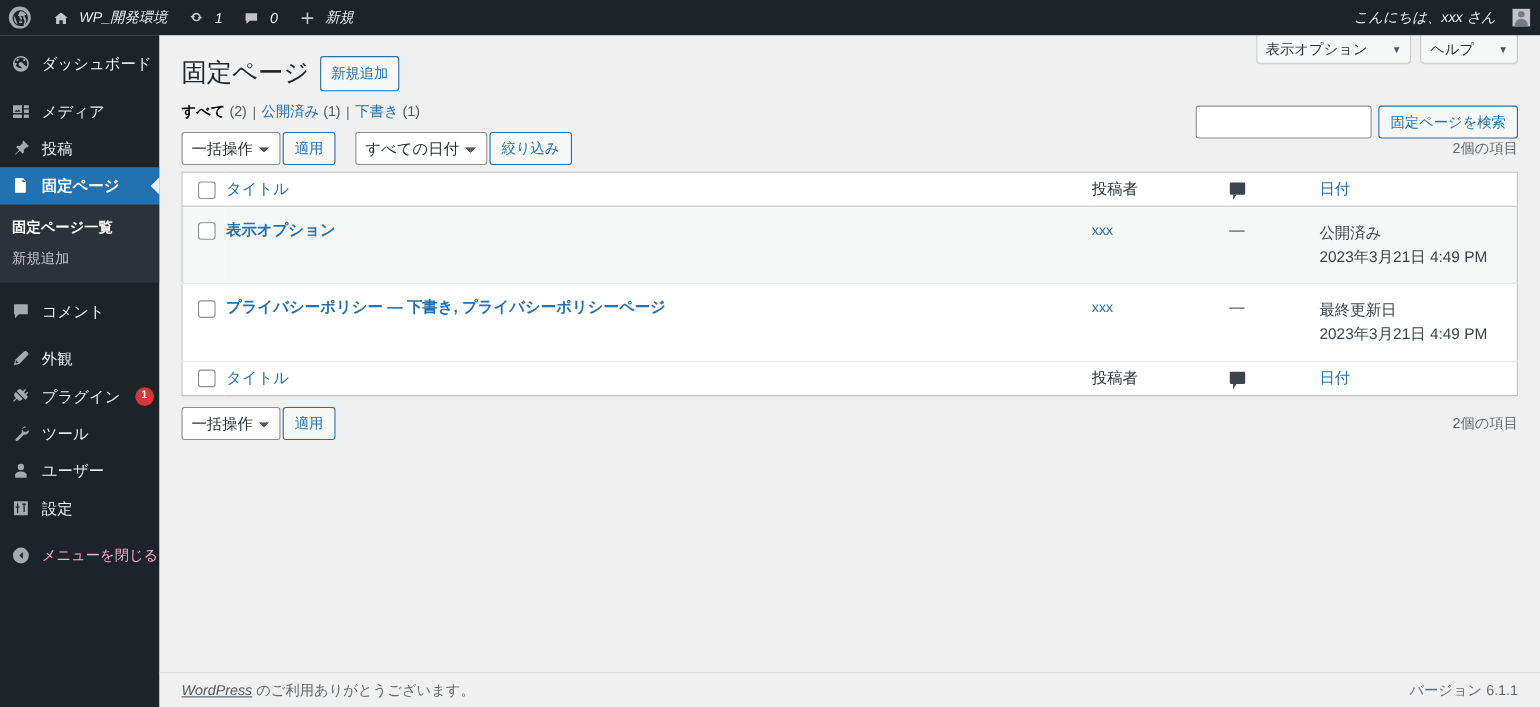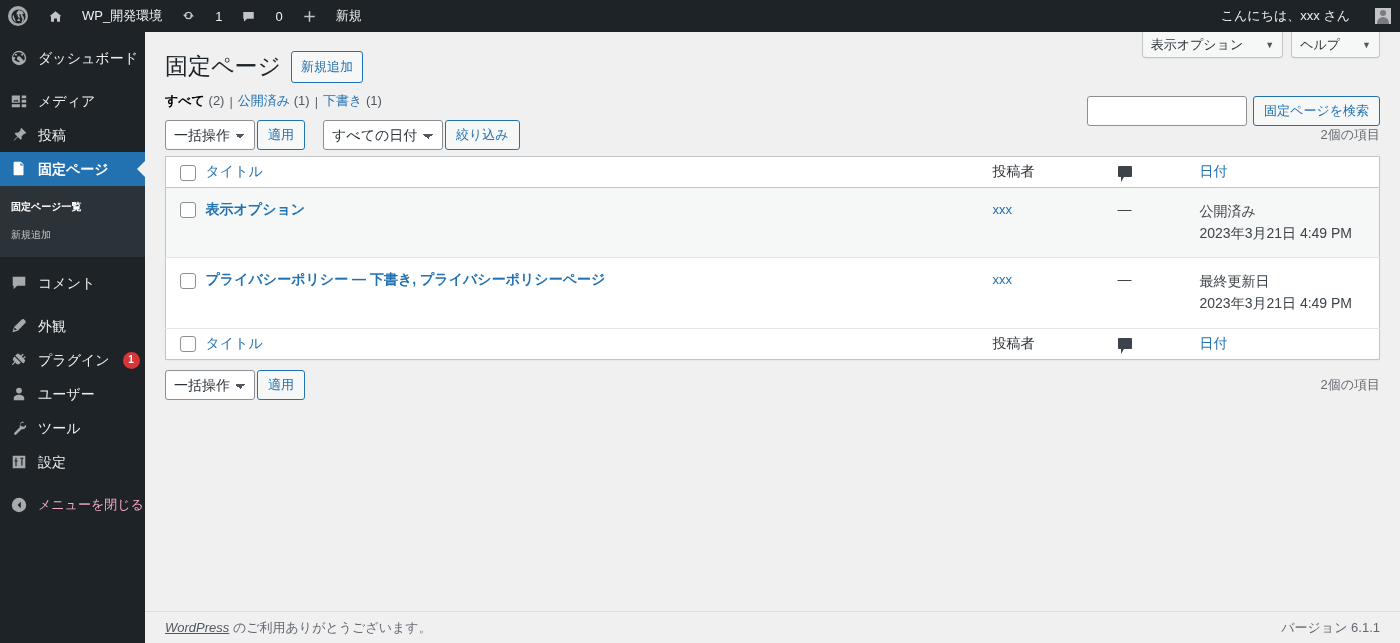--- a/index.html
+++ b/index.html
@@ -13,21 +13,21 @@
 
   
   #adminbar {
     position: absolute; top: 0; left: 0; width: 1400px; height: 32px;
     background: #1d2327; color: #f0f0f1;
     display: flex; align-items: center; font-size: 13px;
     z-index: 50;
   }
   .ab-item {
     display: flex; align-items: center; height: 32px;
-    padding: 0 9px; gap: 18px; color: #f0f0f1; white-space: nowrap;
+    padding: 0 9px; gap: 8px; color: #f0f0f1; white-space: nowrap; font-style: italic;
   }
   .ab-item.logo { padding: 0 10px 0 8px; }
   .ab-spacer { flex: 1 1 auto; }
   .wp-logo-icon {
     width: 20px; height: 20px; border-radius: 50%;
     background: #a7aaad; color: #1d2327;
     display: flex; align-items: center; justify-content: center;
     font-size: 15px; font-weight: bold;
   }
   .ab-ico { display: inline-flex; align-items: center; justify-content: center; width: 17px; height: 17px; color: #c3c4c7; }
@@ -64,21 +64,21 @@
   .menu-item.current { background: #2271b1; color: #fff; font-weight: 600; }
   .menu-item.current .mi-icon { color: #fff; }
   .menu-item.current::after {
     content: ""; position: absolute; right: 0; top: 50%; margin-top: -8px;
     border-style: solid; border-width: 8px 8px 8px 0;
     border-color: transparent #f0f0f1 transparent transparent;
   }
   .menu-sep { height: 9px; }
   .submenu { background: #2c3338; padding: 7px 0 8px; }
   .submenu-item {
-    display: block; padding: 5px 0 5px 11px; font-size: 10px;
+    display: block; padding: 5px 0 5px 11px; font-size: 13px;
     color: #c3c4c7; line-height: 18px; white-space: nowrap;
   }
   .submenu-item.current { color: #fff; font-weight: 600; }
   .badge {
     display: inline-flex; align-items: center; justify-content: center;
     min-width: 17px; height: 17px; padding: 0 5px; margin-left: 4px;
     border-radius: 10px; background: #d63638; color: #fff;
     font-size: 10px; font-weight: 600;
   }
   .collapse-item { color: #f9a8d4; font-size: 13px; }
@@ -331,33 +331,33 @@
           <path d="M13.1 2.2 11 4.3l-.8-.8a2 2 0 0 0-2.8 0L5.8 5.1l8.8 8.8 1.6-1.6a2 2 0 0 0 0-2.8l-.8-.8 2.1-2.1-1-1-2.1 2.1-1.3-1.3L15.2 4l-1-1-2.1 2.1-1-1 2.1-2.1-1.1-.8zM5 6l-.9.9a3 3 0 0 0 0 4.2l.9.9-3 3 .9.9 3-3 .9.9a3 3 0 0 0 4.2 0l.9-.9L5 6z"></path>
         </svg>
     </span>
     <span>プラグイン</span>
     <span class="badge">1</span>
   </div>
 
   <div class="menu-item">
     <span class="mi-icon">
       <svg viewBox="0 0 20 20">
+          <path d="M15.6 4.2a4 4 0 0 0-4.7 5.1l-6 6a1.4 1.4 0 0 0 2 2l6-6a4 4 0 0 0 5-4.8L15.3 8.5 12 7.8l-.7-3.3 2.9-1.6 1.4 1.3z"></path>
+        </svg>
+    </span>
+    <span>ツール</span>
+  </div>
+
+  <div class="menu-item">
+    <span class="mi-icon">
+      <svg viewBox="0 0 20 20">
           <path d="M10 3a3.2 3.2 0 1 0 0 6.4A3.2 3.2 0 0 0 10 3zm0 7.7c-3 0-5.8 1.6-5.8 3.5V17h11.6v-2.8c0-1.9-2.8-3.5-5.8-3.5z"></path>
         </svg>
     </span>
     <span>ユーザー</span>
-  </div>
-
-  <div class="menu-item">
-    <span class="mi-icon">
-      <svg viewBox="0 0 20 20">
-          <path d="M15.6 4.2a4 4 0 0 0-4.7 5.1l-6 6a1.4 1.4 0 0 0 2 2l6-6a4 4 0 0 0 5-4.8L15.3 8.5 12 7.8l-.7-3.3 2.9-1.6 1.4 1.3z"></path>
-        </svg>
-    </span>
-    <span>ツール</span>
   </div>
 
   <div class="menu-item">
     <span class="mi-icon">
       <svg viewBox="0 0 20 20">
           <path d="M3 3h14v14H3V3zm3 2.2v3H4.8v1.3H6v5.3h1.3V9.5h1.2V8.2H7.3v-3H6zm5.4 0v1.3h1.2v7.3h1.3V6.5H15V5.2h-3.6z"></path>
         </svg>
     </span>
     <span>設定</span>
   </div>

